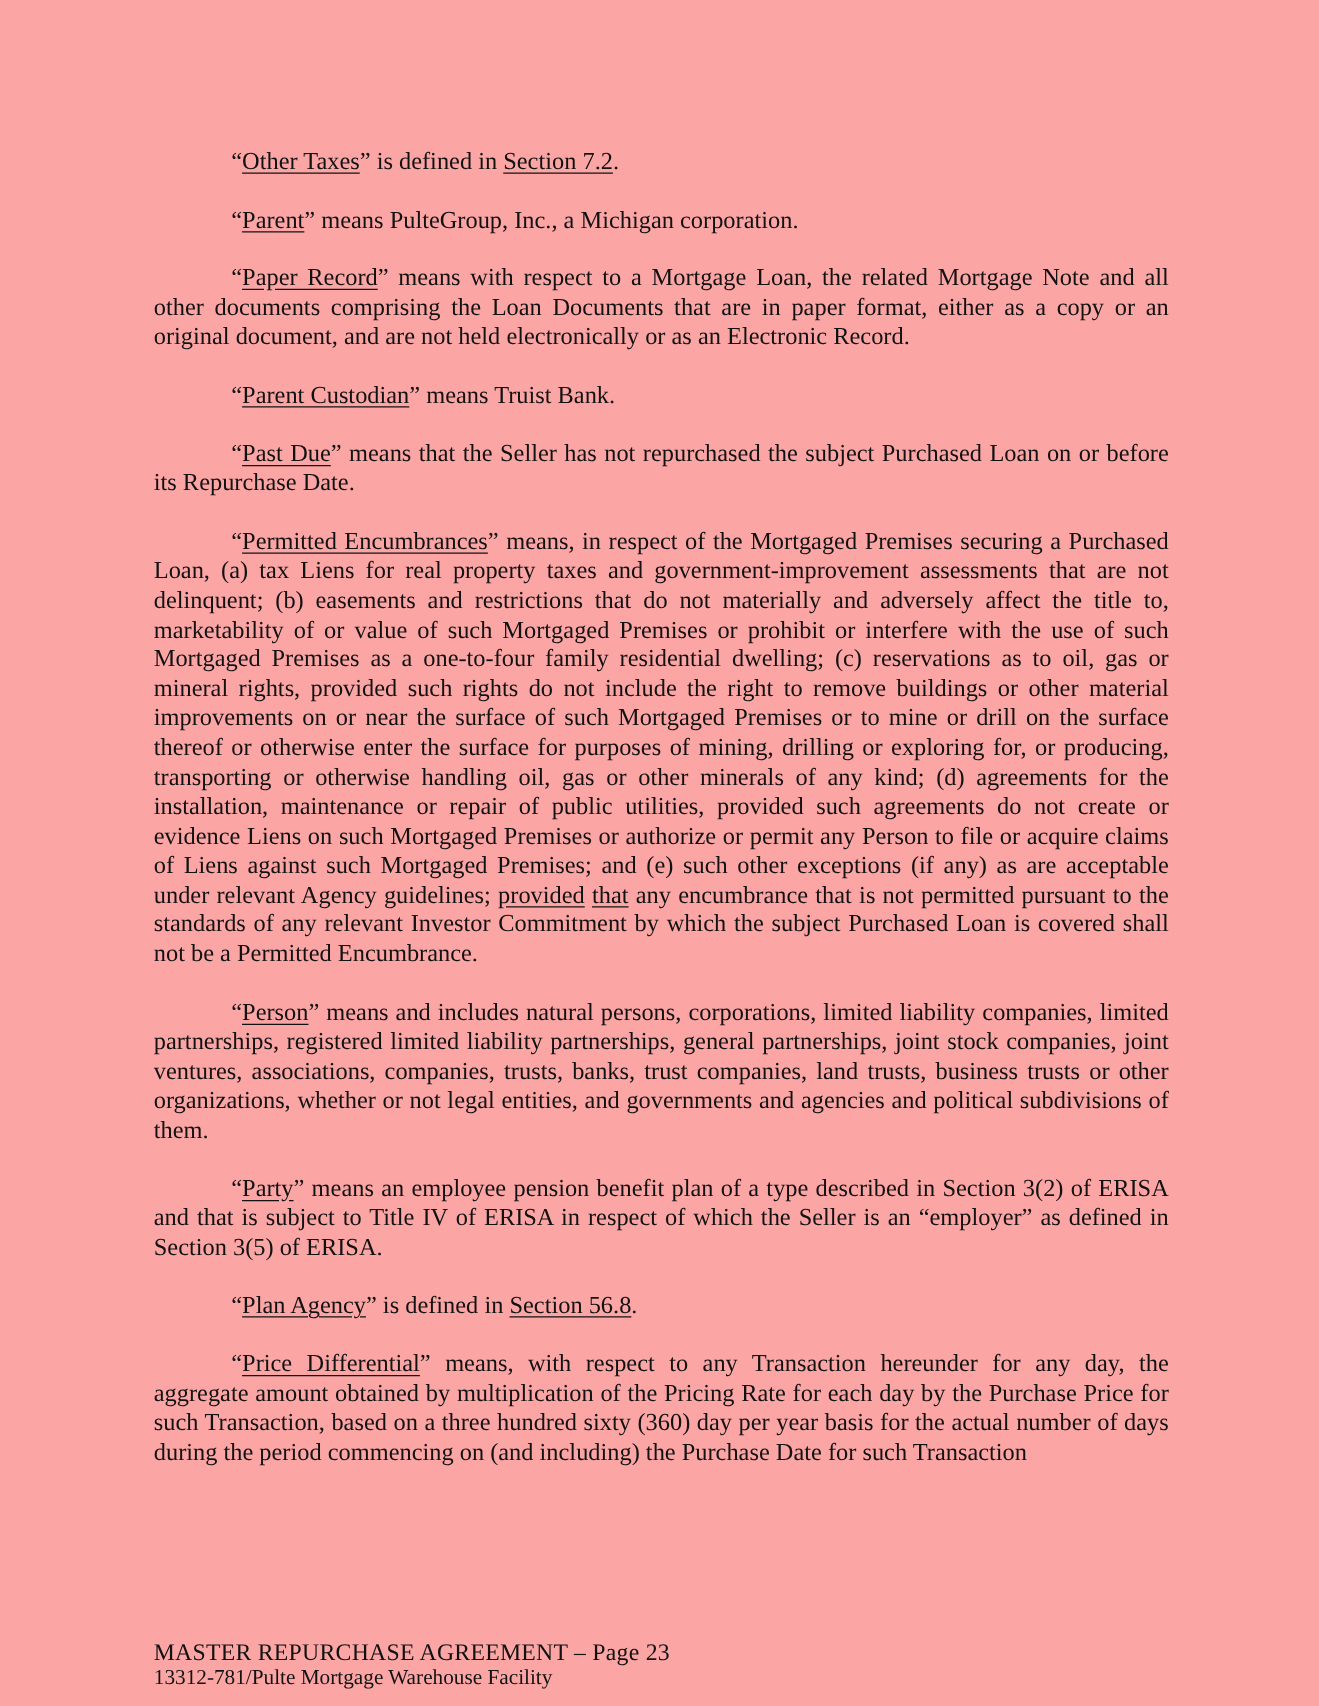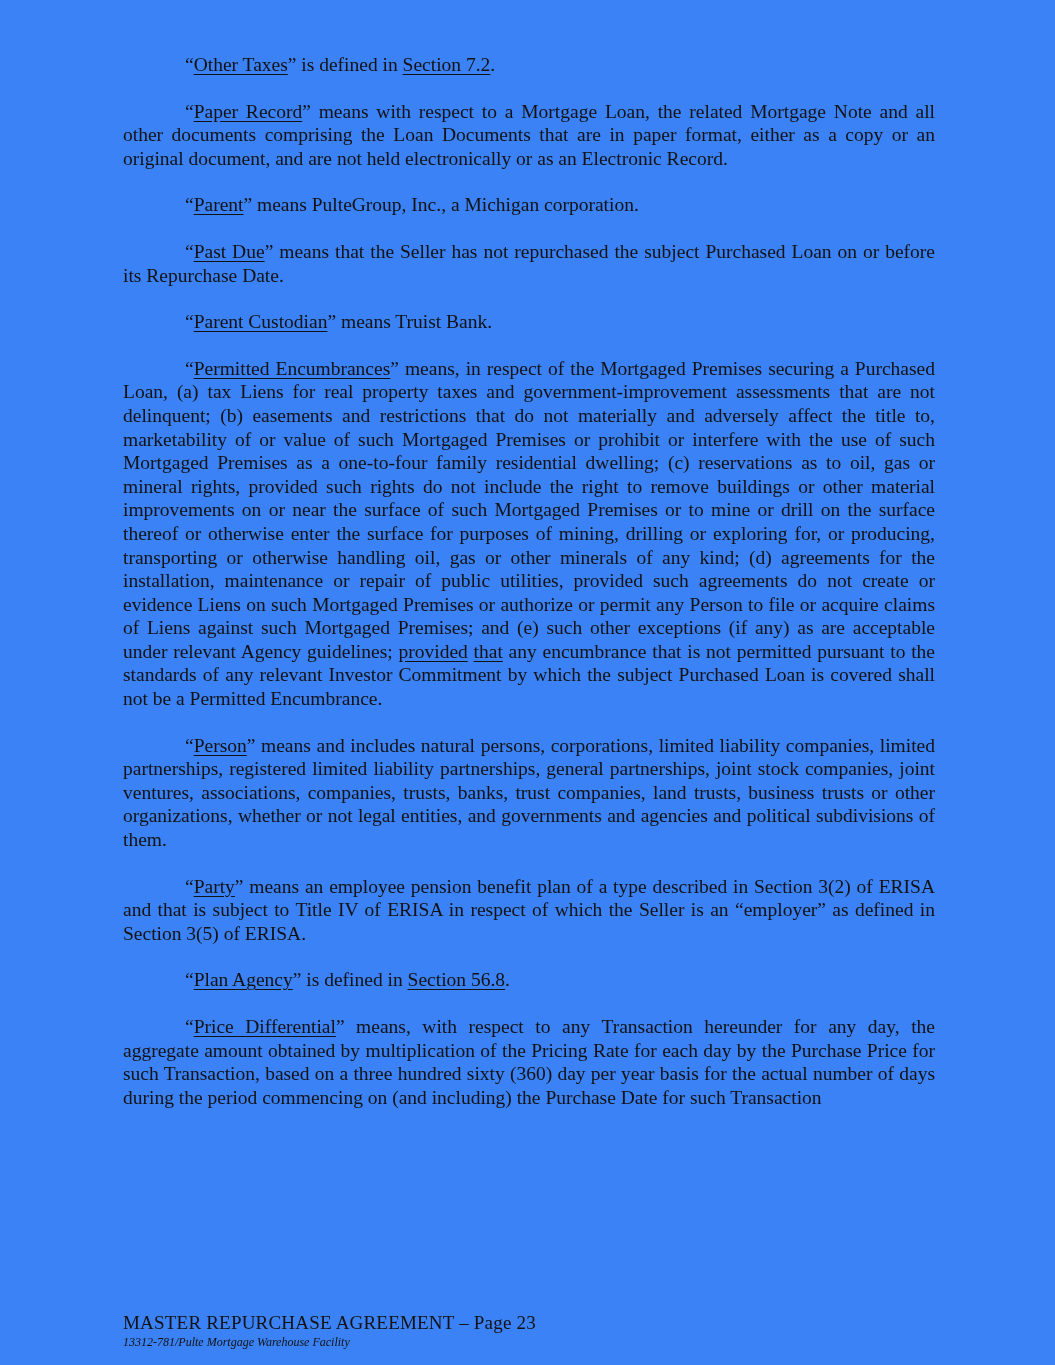--- a/index.html
+++ b/index.html
@@ -5,23 +5,23 @@
   html, body {
     margin: 0;
     padding: 0;
     background: #e8e8e8;
   }
   .page {
     position: relative;
     width: 1055px;
     height: 1365px;
     margin: 0 auto;
-    background: #3b82f6;
+    background: #fca5a5;
     box-sizing: border-box;
-    padding: 53px 120px 0 123px;
+    padding: 118px 120px 0 123px;
     font-family: "Liberation Serif", "DejaVu Serif", serif;
     font-size: 19.5px;
     line-height: 23.6px;
     color: #121212;
     overflow: hidden;
   }
   .para {
     margin: 0 0 23px 0;
     text-align: justify;
     text-indent: 62px;
@@ -35,35 +35,34 @@
     left: 123px;
     top: 1312px;
     text-indent: 0;
   }
   .footer-line1 {
     font-size: 19px;
     line-height: 22px;
     letter-spacing: 0.2px;
   }
   .footer-line2 {
-    font-size: 12px;
+    font-size: 17px;
     line-height: 16px;
-    font-style: italic;
   }
 </style>
 </head>
 <body>
 
 <div class="page">
   <div>
       <p class="para"><span>“</span><span class="defined-term">Other Taxes</span><span>” is defined in </span><span class="defined-term">Section 7.2</span><span>.</span></p>
+      <p class="para"><span>“</span><span class="defined-term">Parent</span><span>” means PulteGroup, Inc., a Michigan corporation.</span></p>
       <p class="para"><span>“</span><span class="defined-term">Paper Record</span><span>” means with respect to a Mortgage Loan, the related Mortgage Note and all other documents comprising the Loan Documents that are in paper format, either as a copy or an original document, and are not held electronically or as an Electronic Record.</span></p>
-      <p class="para"><span>“</span><span class="defined-term">Parent</span><span>” means PulteGroup, Inc., a Michigan corporation.</span></p>
+      <p class="para"><span>“</span><span class="defined-term">Parent Custodian</span><span>” means Truist Bank.</span></p>
       <p class="para"><span>“</span><span class="defined-term">Past Due</span><span>” means that the Seller has not repurchased the subject Purchased Loan on or before its Repurchase Date.</span></p>
-      <p class="para"><span>“</span><span class="defined-term">Parent Custodian</span><span>” means Truist Bank.</span></p>
       <p class="para"><span>“</span><span class="defined-term">Permitted Encumbrances</span><span>” means, in respect of the Mortgaged Premises securing a Purchased Loan, (a) tax Liens for real property taxes and government-improvement assessments that are not delinquent; (b) easements and restrictions that do not materially and adversely affect the title to, marketability of or value of such Mortgaged Premises or prohibit or interfere with the use of such Mortgaged Premises as a one-to-four family residential dwelling; (c) reservations as to oil, gas or mineral rights, provided such rights do not include the right to remove buildings or other material improvements on or near the surface of such Mortgaged Premises or to mine or drill on the surface thereof or otherwise enter the surface for purposes of mining, drilling or exploring for, or producing, transporting or otherwise handling oil, gas or other minerals of any kind; (d) agreements for the installation, maintenance or repair of public utilities, provided such agreements do not create or evidence Liens on such Mortgaged Premises or authorize or permit any Person to file or acquire claims of Liens against such Mortgaged Premises; and (e) such other exceptions (if any) as are acceptable under relevant Agency guidelines; </span><span class="defined-term">provided</span><span> </span><span class="defined-term">that</span><span> any encumbrance that is not permitted pursuant to the standards of any relevant Investor Commitment by which the subject Purchased Loan is covered shall not be a Permitted Encumbrance.</span></p>
       <p class="para"><span>“</span><span class="defined-term">Person</span><span>” means and includes natural persons, corporations, limited liability companies, limited partnerships, registered limited liability partnerships, general partnerships, joint stock companies, joint ventures, associations, companies, trusts, banks, trust companies, land trusts, business trusts or other organizations, whether or not legal entities, and governments and agencies and political subdivisions of them.</span></p>
       <p class="para"><span>“</span><span class="defined-term">Party</span><span>” means an employee pension benefit plan of a type described in Section 3(2) of ERISA and that is subject to Title IV of ERISA in respect of which the Seller is an “employer” as defined in Section 3(5) of ERISA.</span></p>
       <p class="para"><span>“</span><span class="defined-term">Plan Agency</span><span>” is defined in </span><span class="defined-term">Section 56.8</span><span>.</span></p>
       <p class="para"><span>“</span><span class="defined-term">Price Differential</span><span>” means, with respect to any Transaction hereunder for any day, the aggregate amount obtained by multiplication of the Pricing Rate for each day by the Purchase Price for such Transaction, based on a three hundred sixty (360) day per year basis for the actual number of days during the period commencing on (and including) the Purchase Date for such Transaction</span></p>
     </div>
   <div class="footer">
     <div class="footer-line1">MASTER REPURCHASE AGREEMENT – Page 23</div>
     <div class="footer-line2">13312-781/Pulte Mortgage Warehouse Facility</div>
   </div>

